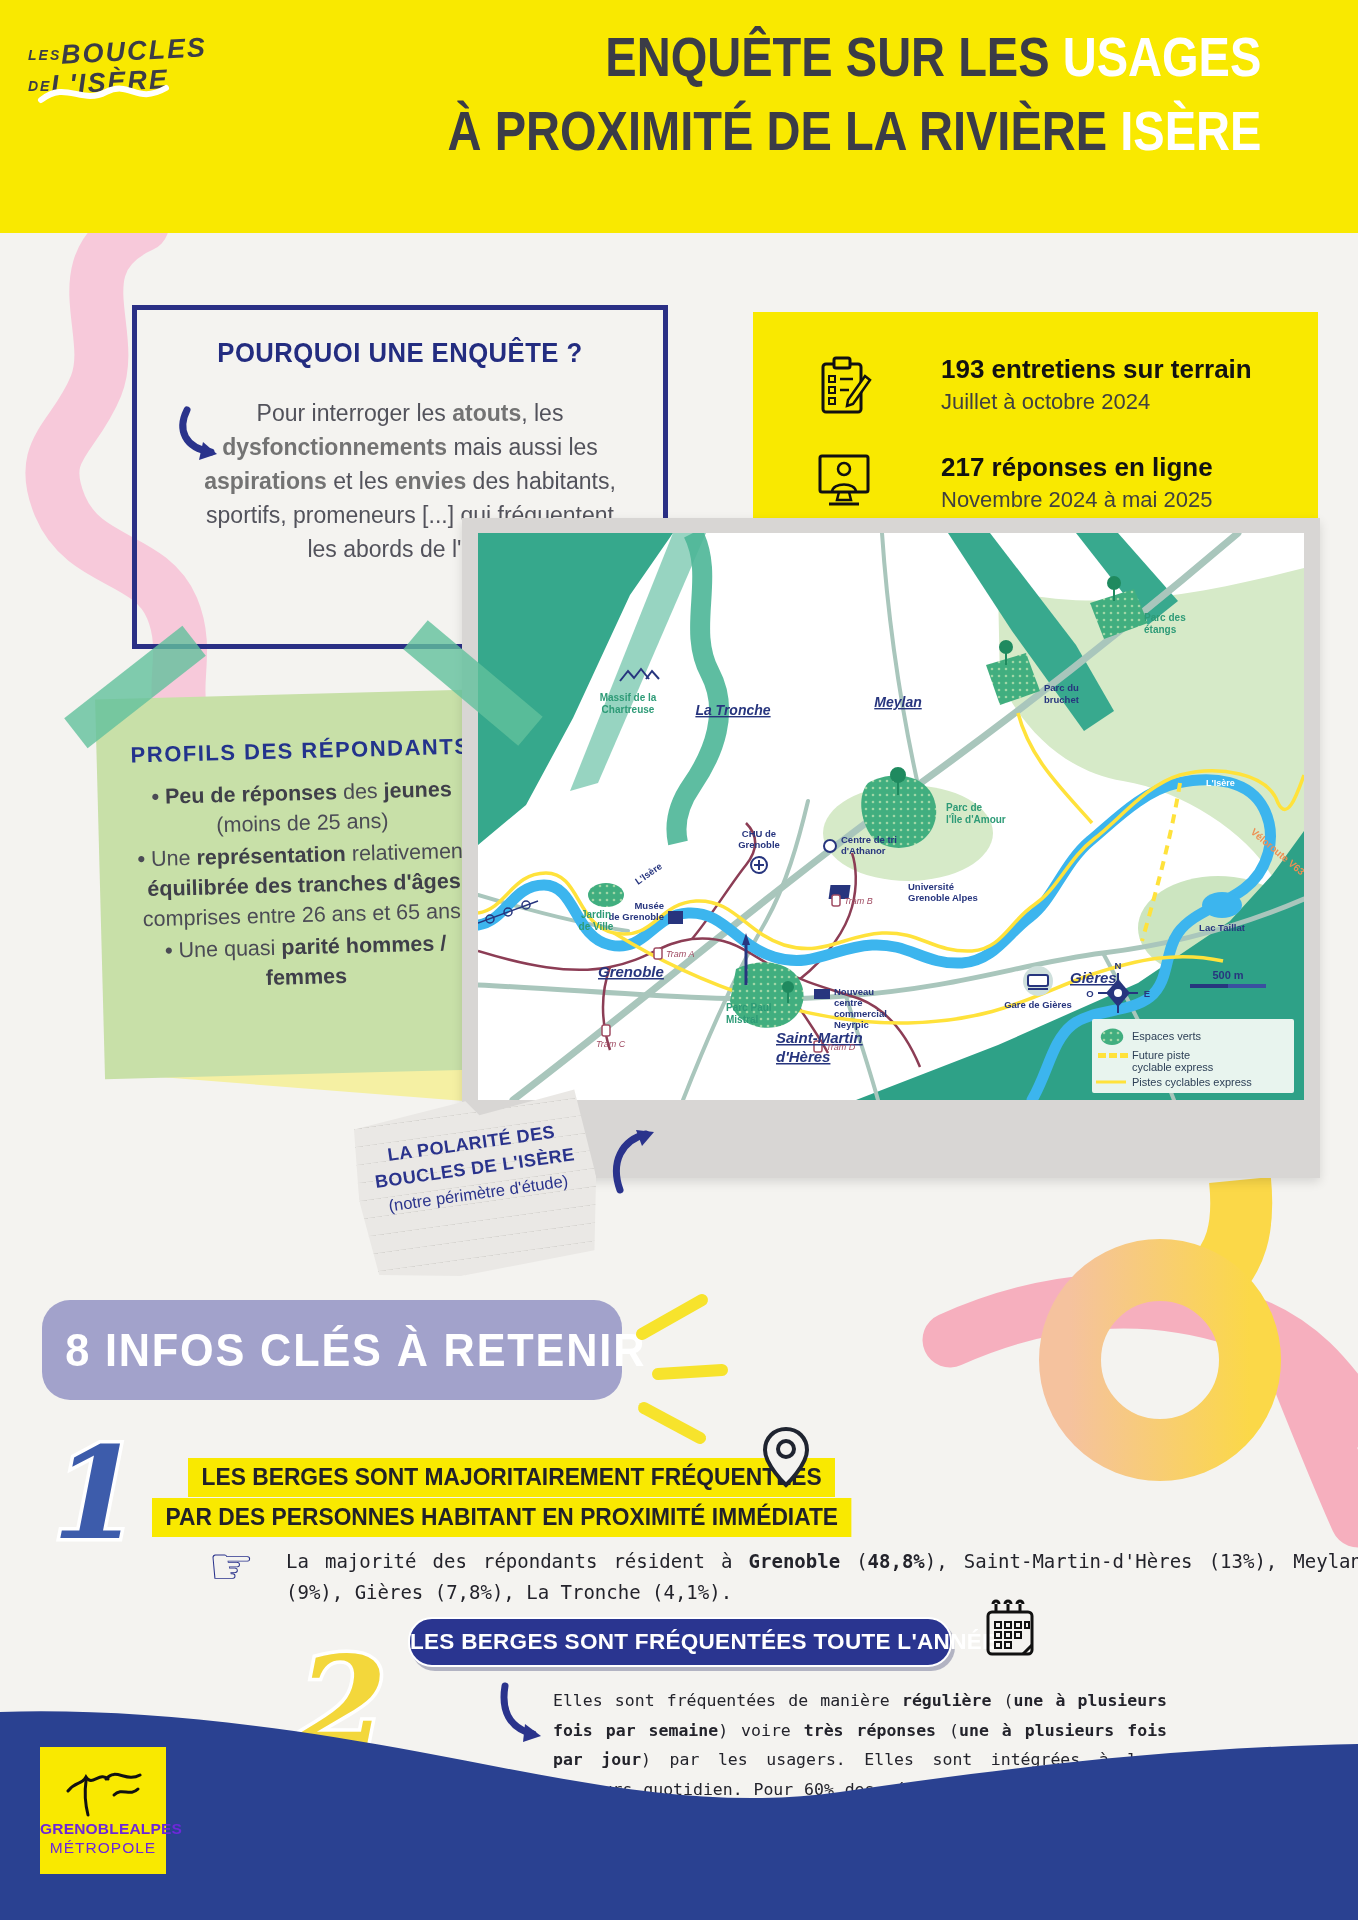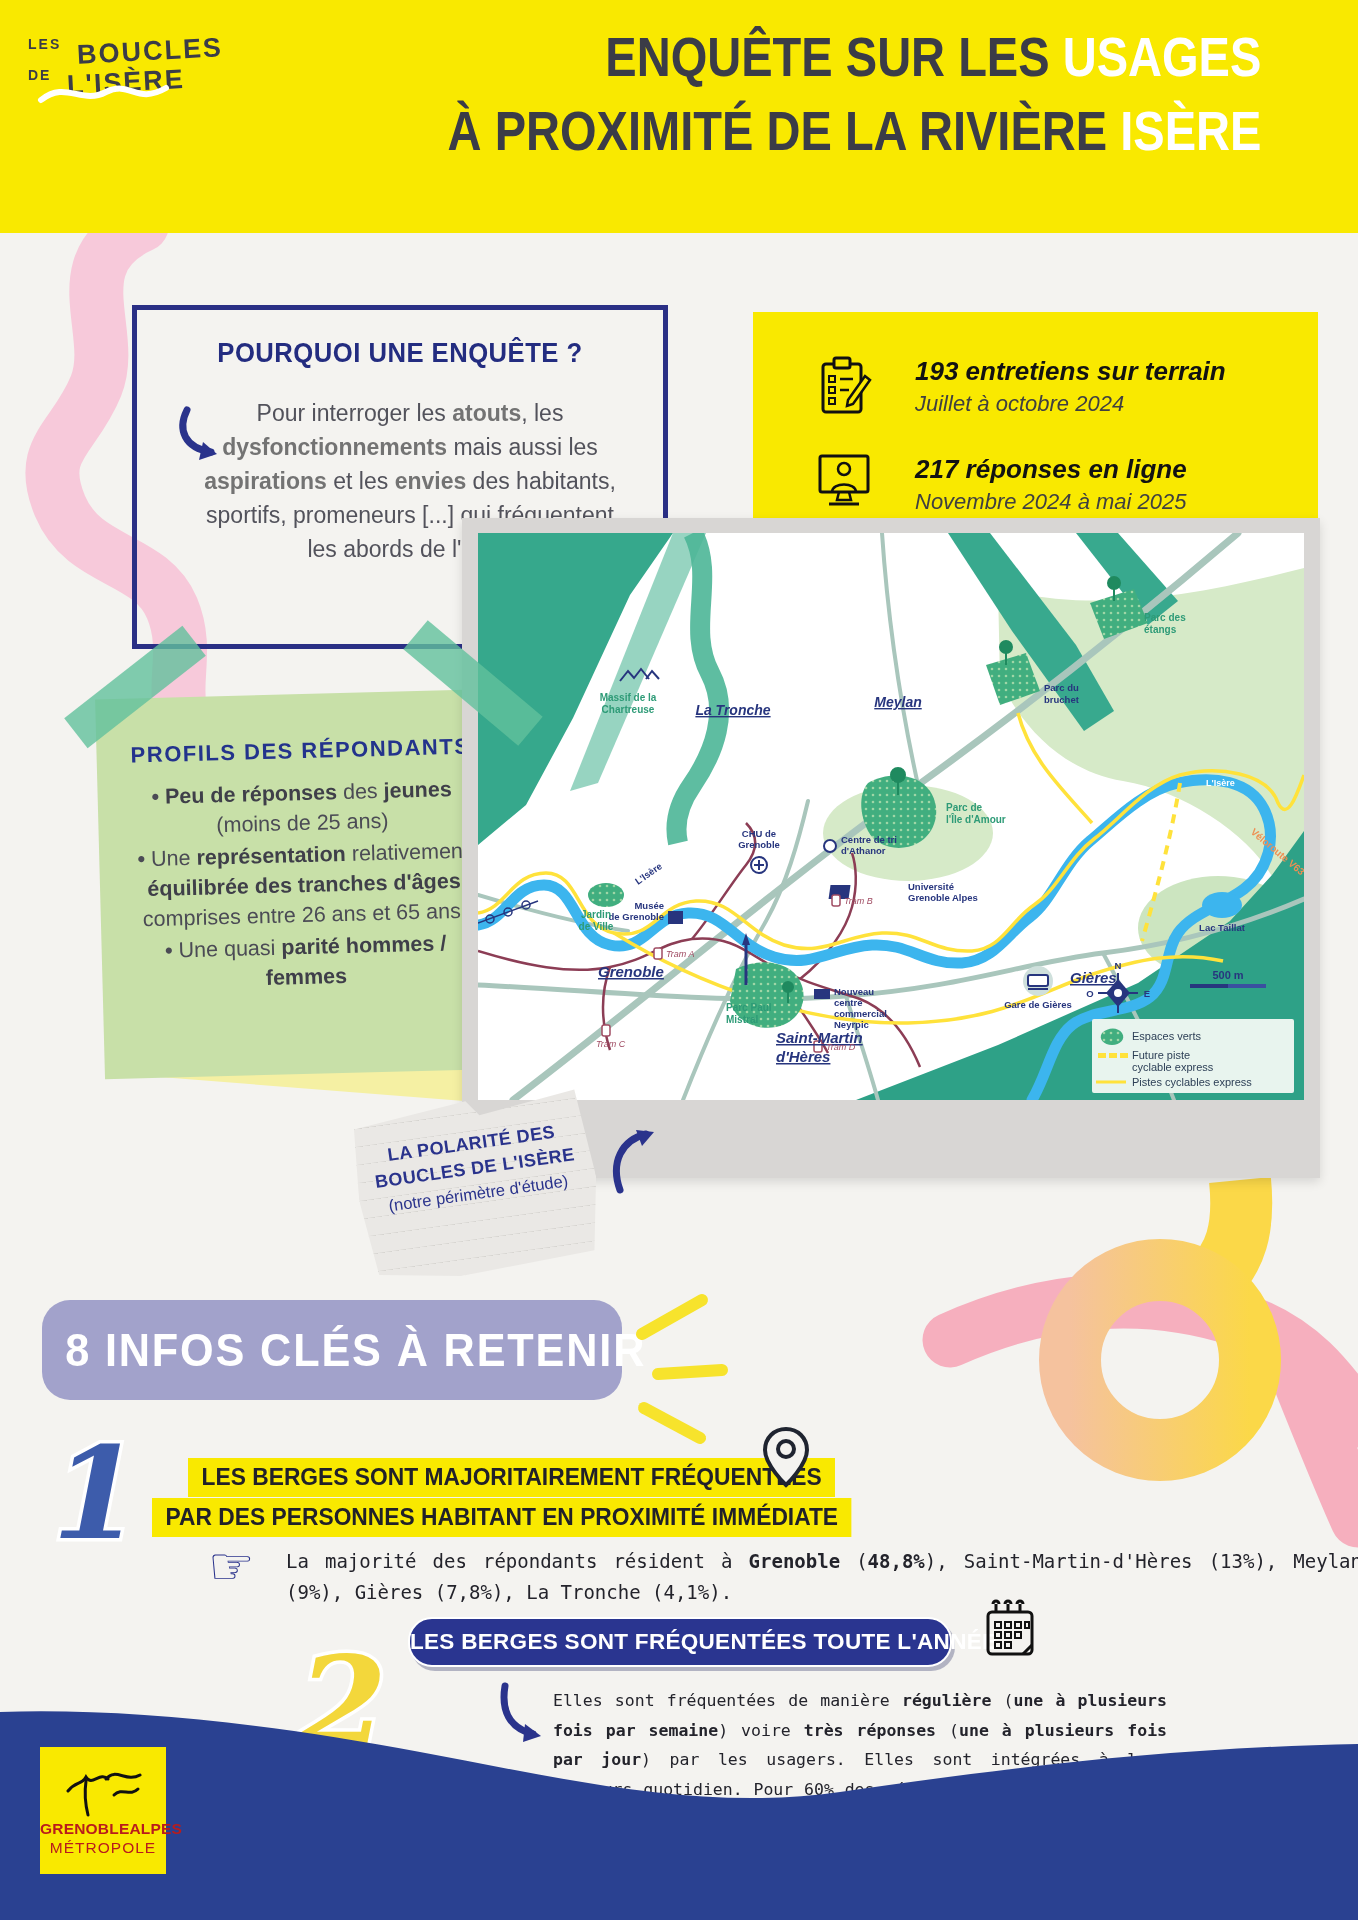--- a/index.html
+++ b/index.html
@@ -4,21 +4,21 @@
 <style>
   html,body{margin:0;padding:0;}
   #canvas{position:relative;width:1358px;height:1920px;background:#F4F3F0;overflow:hidden;
           font-family:"Liberation Sans",sans-serif;}
   .abs{position:absolute;}
   b{font-weight:bold;}
 
   
   #header{left:0;top:0;width:1358px;height:233px;background:#F9E900;z-index:3;}
   #logo{left:28px;top:36px;width:170px;height:110px;color:#3B3C47;z-index:4;}
-  .logo-row{display:flex;align-items:flex-start;gap:16px;font-weight:800;letter-spacing:2px;}
+  .logo-row{display:flex;align-items:flex-end;gap:0;font-weight:800;letter-spacing:2px;font-style:italic;}
   .logo-small{font-size:14px;padding-bottom:4px;}
   .logo-big{font-size:27px;transform:rotate(-3deg);}
   #logo svg{position:absolute;left:8px;top:34px;}
   #title{left:150px;top:20px;width:1208px;text-align:right;z-index:3;}
   .title-line{font-size:56px;font-weight:800;color:#3B3C47;letter-spacing:0px;line-height:74px;
               display:block;transform:scaleX(.84);transform-origin:center;white-space:nowrap;}
   .title-white{color:#FFFFFF;}
 
   
   #deco-squiggle{left:0;top:0;z-index:1;}
@@ -27,21 +27,21 @@
   
   #why-box{left:132px;top:305px;width:536px;height:344px;border:5px solid #2A2F85;z-index:2;box-sizing:border-box;}
   #why-title{left:0;top:28px;width:100%;text-align:center;font-size:27px;font-weight:800;
              color:#232C80;letter-spacing:.5px;transform:scaleX(.95);}
   #why-arrow{left:36px;top:92px;}
   #why-body{left:58px;top:86px;width:430px;text-align:center;font-size:23px;line-height:34px;color:#52525B;}
   #why-body b{color:#737373;margin-top:44px;}
 
   
   #stats-box{left:753px;top:312px;width:565px;height:350px;background:#F9E900;z-index:2;}
-  .stat-row{position:absolute;left:62px;display:flex;gap:42px;align-items:center;font-style:italic;}
+  .stat-row{position:absolute;left:62px;display:flex;gap:68px;align-items:flex-start;}
   .stat-texts{width:380px;}
   .stat-title{font-size:26px;font-weight:800;color:#121212;}
   .stat-sub{font-size:22px;color:#404040;margin-top:4px;}
   #stat-total{left:0;top:262px;width:100%;text-align:center;font-size:30px;font-weight:800;color:#121212;transform:scaleX(.96);}
 
   
   #sticky-under{left:140px;top:772px;width:382px;height:318px;background:#F5F0A3;transform:rotate(4.5deg);z-index:2;}
   #sticky-pink{left:445px;top:760px;width:60px;height:76px;background:#F3C6D9;transform:rotate(10deg);z-index:2;}
   #sticky{left:100px;top:694px;width:408px;height:380px;background:#C8E0A8;transform:rotate(-1.5deg);z-index:2;}
   .tape{position:absolute;width:150px;height:38px;background:#62C19C;opacity:.8;z-index:3;}
@@ -94,21 +94,21 @@
            text-align:center;line-height:46px;color:#fff;font-weight:800;font-size:22.5px;
            letter-spacing:.3px;white-space:nowrap;}
   #cal-icon{left:983px;top:1598px;z-index:2;}
   #arrow2{left:495px;top:1682px;z-index:2;}
   #para2{left:553px;top:1686px;width:614px;font-family:"DejaVu Sans Mono",monospace;font-size:16.5px;
          line-height:29.5px;color:#23232B;text-align:justify;z-index:2;}
 
   
   #wave{left:0;top:1700px;z-index:2;}
   #metro-logo{left:40px;top:1747px;width:126px;height:127px;background:#F9E900;z-index:3;}
-  #metro-text{left:0;top:72px;width:100%;text-align:center;color:#b91c1c;line-height:19px;}
+  #metro-text{left:0;top:72px;width:100%;text-align:center;color:#6d28d9;line-height:19px;}
   .metro-l1{font-size:15.5px;font-weight:800;letter-spacing:.2px;}
   .metro-l1 .thin{font-weight:600;}
   .metro-l2{font-size:15.5px;font-weight:400;letter-spacing:1px;}
 
   
   #mapsvg text{font-family:"Liberation Sans",sans-serif;}
   .city{font-size:14px;font-weight:bold;font-style:italic;fill:#27357E;text-decoration:underline;}
   .city2{font-size:15px;font-weight:bold;font-style:italic;fill:#27357E;text-decoration:underline;}
   .teal-lbl{font-size:10px;font-weight:bold;fill:#2E9B77;}
   .navy-lbl{font-size:9.5px;font-weight:bold;fill:#27357E;}

